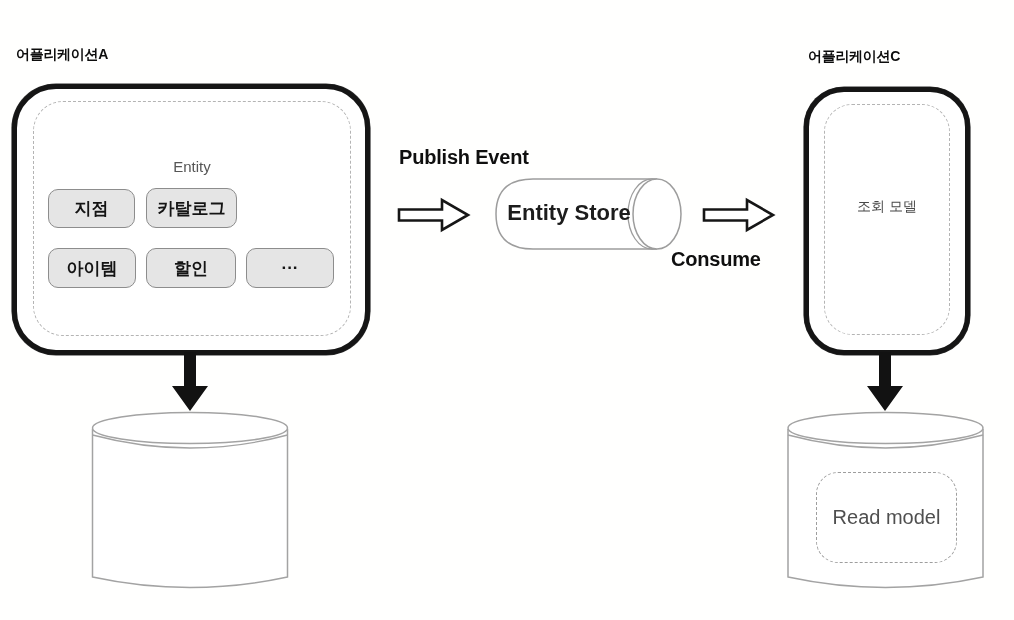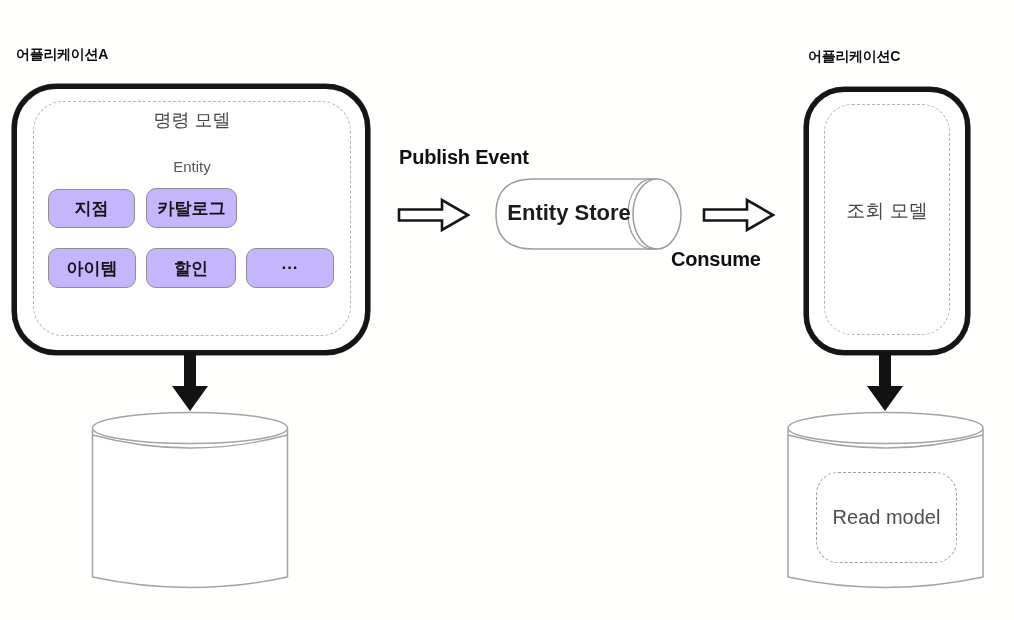--- a/index.html
+++ b/index.html
@@ -34,21 +34,21 @@
     border-radius: 30px;
     background: transparent;
   }
 
   .model-title { font-size: 18px; color: #454545; text-align: center; white-space: nowrap; }
   .entity-title { font-size: 15px; color: #565656; text-align: center; white-space: nowrap; }
 
   .entity-box {
     border: 1.6px solid #8d8d8d;
     border-radius: 10px;
-    background: #c4b5fd;
+    background: #e5e5e5;
     display: flex;
     align-items: center;
     justify-content: center;
     font-size: 17px;
     font-weight: 700;
     color: #141414;
     white-space: nowrap;
   }
 
   .flow-label {
@@ -73,41 +73,40 @@
     display: flex;
     align-items: center;
     justify-content: center;
     font-size: 20px;
     color: #4f4f4f;
     white-space: nowrap;
     background: transparent;
   }
 
   .read-model-text {
-    font-size: 19px;
+    font-size: 14px;
     color: #484848;
     text-align: center;
     line-height: 1.55;
     white-space: nowrap;
   }
 
   svg { display: block; }
 </style>
 </head>
 <body>
 
 <div class="canvas">
 
   <div class="abs app-label" style="left:16px; top:46px;">어플리케이션A</div>
 
   <div class="abs sketch-box" style="left:12px; top:84px; width:358px; height:271px;"></div>
 
   <div class="abs dash-box" style="left:33px; top:101px; width:318px; height:235px;"></div>
 
-  <div class="abs model-title" style="left:33px; top:108px; width:318px;">명령 모델</div>
 
   <div class="abs entity-title" style="left:33px; top:158px; width:318px;">Entity</div>
 
   <div class="abs entity-box" style="left:48px; top:189px; width:87px; height:39px;">지점</div>
   <div class="abs entity-box" style="left:146px; top:188px; width:91px; height:40px;">카탈로그</div>
 
   <div class="abs entity-box" style="left:48px; top:248px; width:88px; height:40px;">아이템</div>
   <div class="abs entity-box" style="left:146px; top:248px; width:90px; height:40px;">할인</div>
   <div class="abs entity-box" style="left:246px; top:248px; width:88px; height:40px;">···</div>
 

